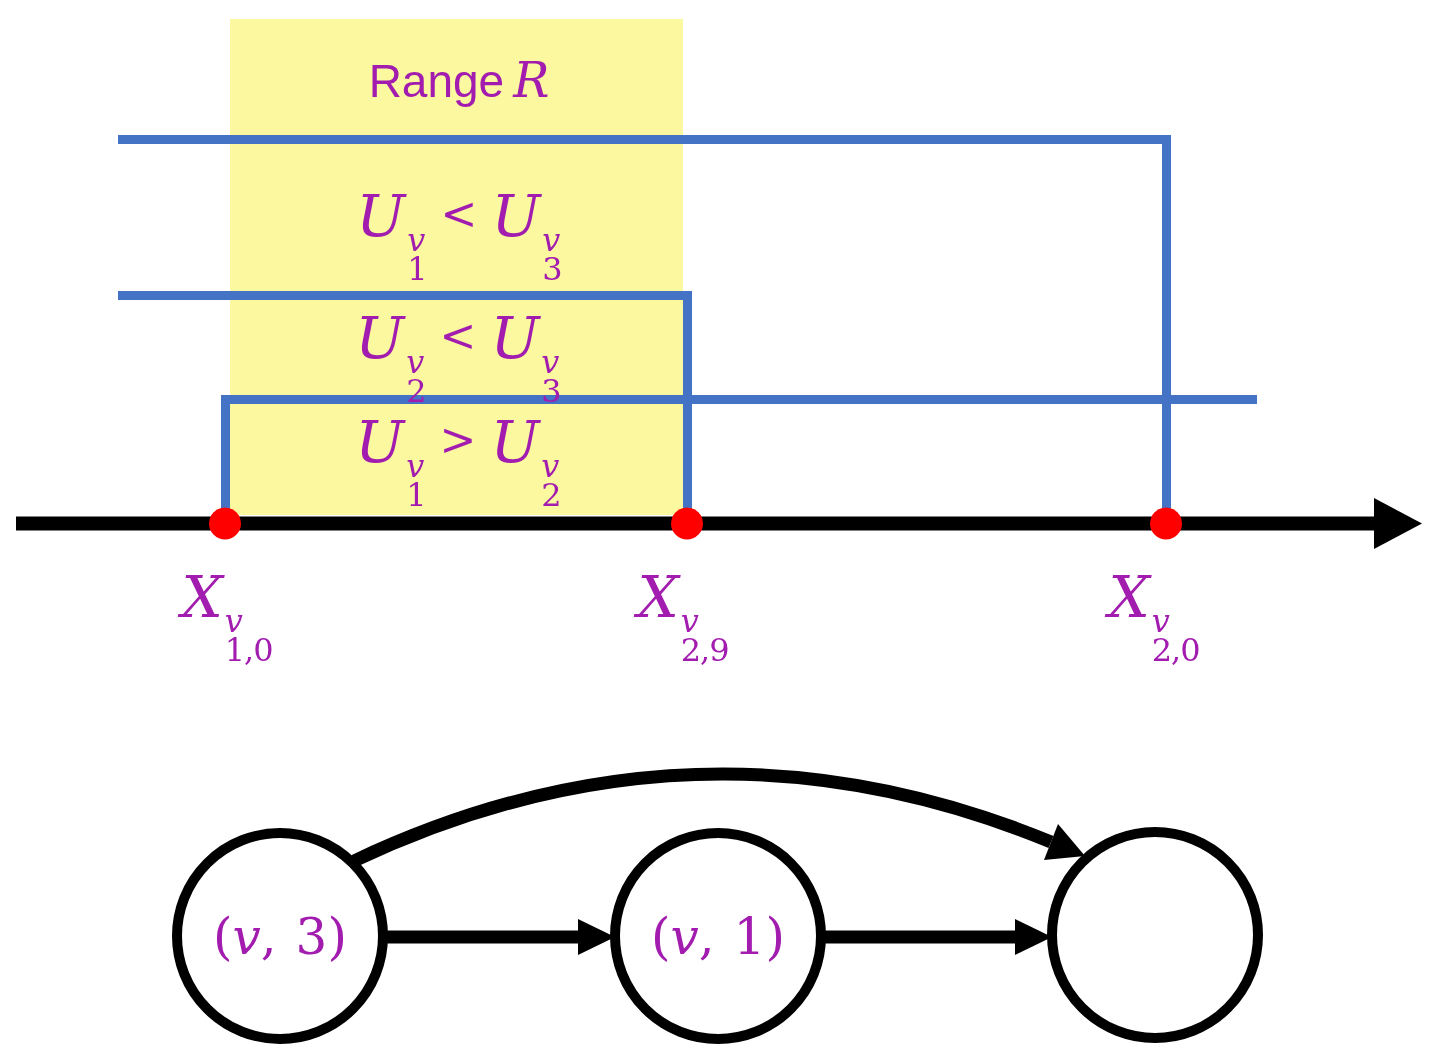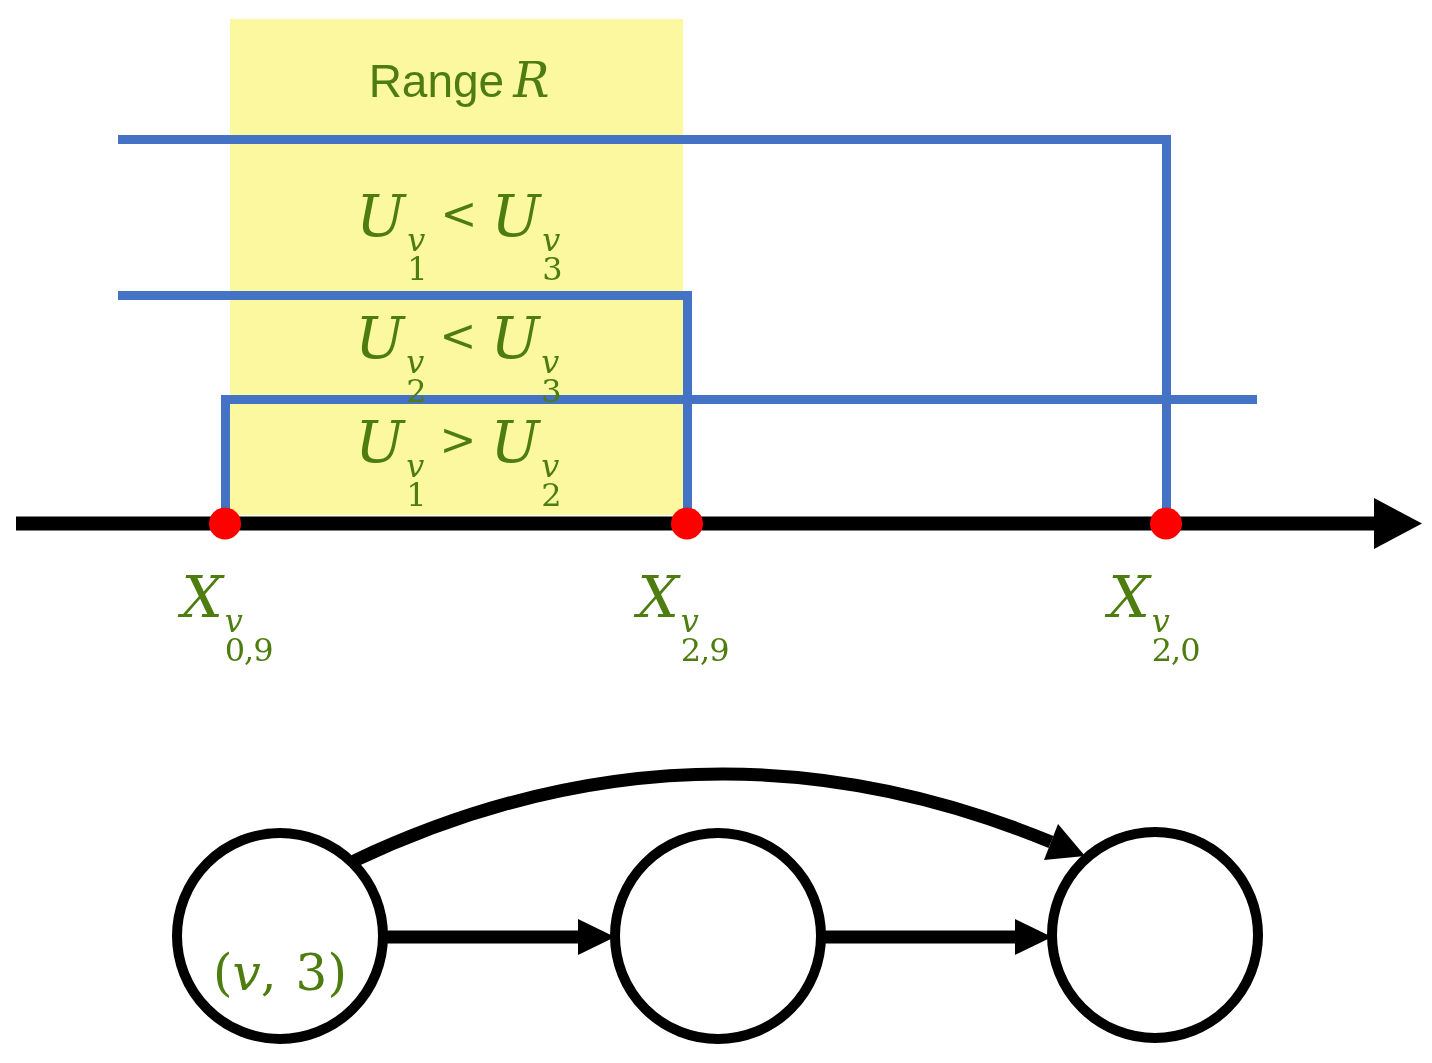--- a/index.html
+++ b/index.html
@@ -1,35 +1,35 @@
 <!DOCTYPE html>
 <html><head>
 <meta charset="utf-8">
 <style>
   html,body{margin:0;padding:0;background:#ffffff;}
   .stage{position:relative;width:1432px;height:1063px;background:#ffffff;overflow:hidden;}
   .stage svg{position:absolute;left:0;top:0;}
 
-  .label{position:absolute;transform:translate(-50%,-50%);white-space:nowrap;color:#4d7c0f;line-height:1;}
+  .label{position:absolute;transform:translate(-50%,-50%);white-space:nowrap;color:#a21caf;line-height:1;}
 
   
   .range-label{font-family:"Liberation Sans",sans-serif;font-size:46px;}
   .range-symbol{font-family:"DejaVu Serif",serif;font-style:italic;font-size:48px;margin-left:9px;}
 
   
   .math{font-family:"DejaVu Serif",serif;font-size:58px;}
   .mbase{font-style:italic;}
   .mstack{display:inline-flex;flex-direction:column;vertical-align:-15px;
           font-size:32px;line-height:.92;margin-left:2px;text-align:left;}
   .msup{font-style:italic;}
   .msub{font-style:normal;letter-spacing:-1px;}
   .mrel{font-size:44px;margin:0 14px;vertical-align:7px;}
 
   
-  .node-label{font-family:"DejaVu Serif",serif;font-size:50px;margin-top:36px;}
+  .node-label{font-family:"DejaVu Serif",serif;font-size:50px;}
   .nvar{font-style:italic;}
   .nsep{margin-right:3px;}
 </style>
 </head>
 <body>
 
 <div class="stage">
 
   <svg width="1432" height="1063" viewBox="0 0 1432 1063">
 
@@ -90,33 +90,36 @@
         <span class="msub">1</span>
       </span><span class="mrel">&gt;</span><span class="mbase">U</span><span class="mstack">
         <span class="msup">v</span>
         <span class="msub">2</span>
       </span>
   </div>
 
   <div class="label math" style="left:227px;top:617px">
     <span class="mbase">X</span><span class="mstack">
         <span class="msup">v</span>
-        <span class="msub">0,9</span>
+        <span class="msub">1,0</span>
       </span>
   </div>
   <div class="label math" style="left:683px;top:617px">
     <span class="mbase">X</span><span class="mstack">
         <span class="msup">v</span>
         <span class="msub">2,9</span>
       </span>
   </div>
   <div class="label math" style="left:1154px;top:617px">
     <span class="mbase">X</span><span class="mstack">
         <span class="msup">v</span>
         <span class="msub">2,0</span>
       </span>
   </div>
 
   <div class="label node-label" style="left:280px;top:937px">
     <span>(</span><span class="nvar">v</span><span class="nsep">, </span><span>3</span><span>)</span>
   </div>
+  <div class="label node-label" style="left:718px;top:937px">
+    <span>(</span><span class="nvar">v</span><span class="nsep">, </span><span>1</span><span>)</span>
+  </div>
 
 </div>
 
 </body></html>

